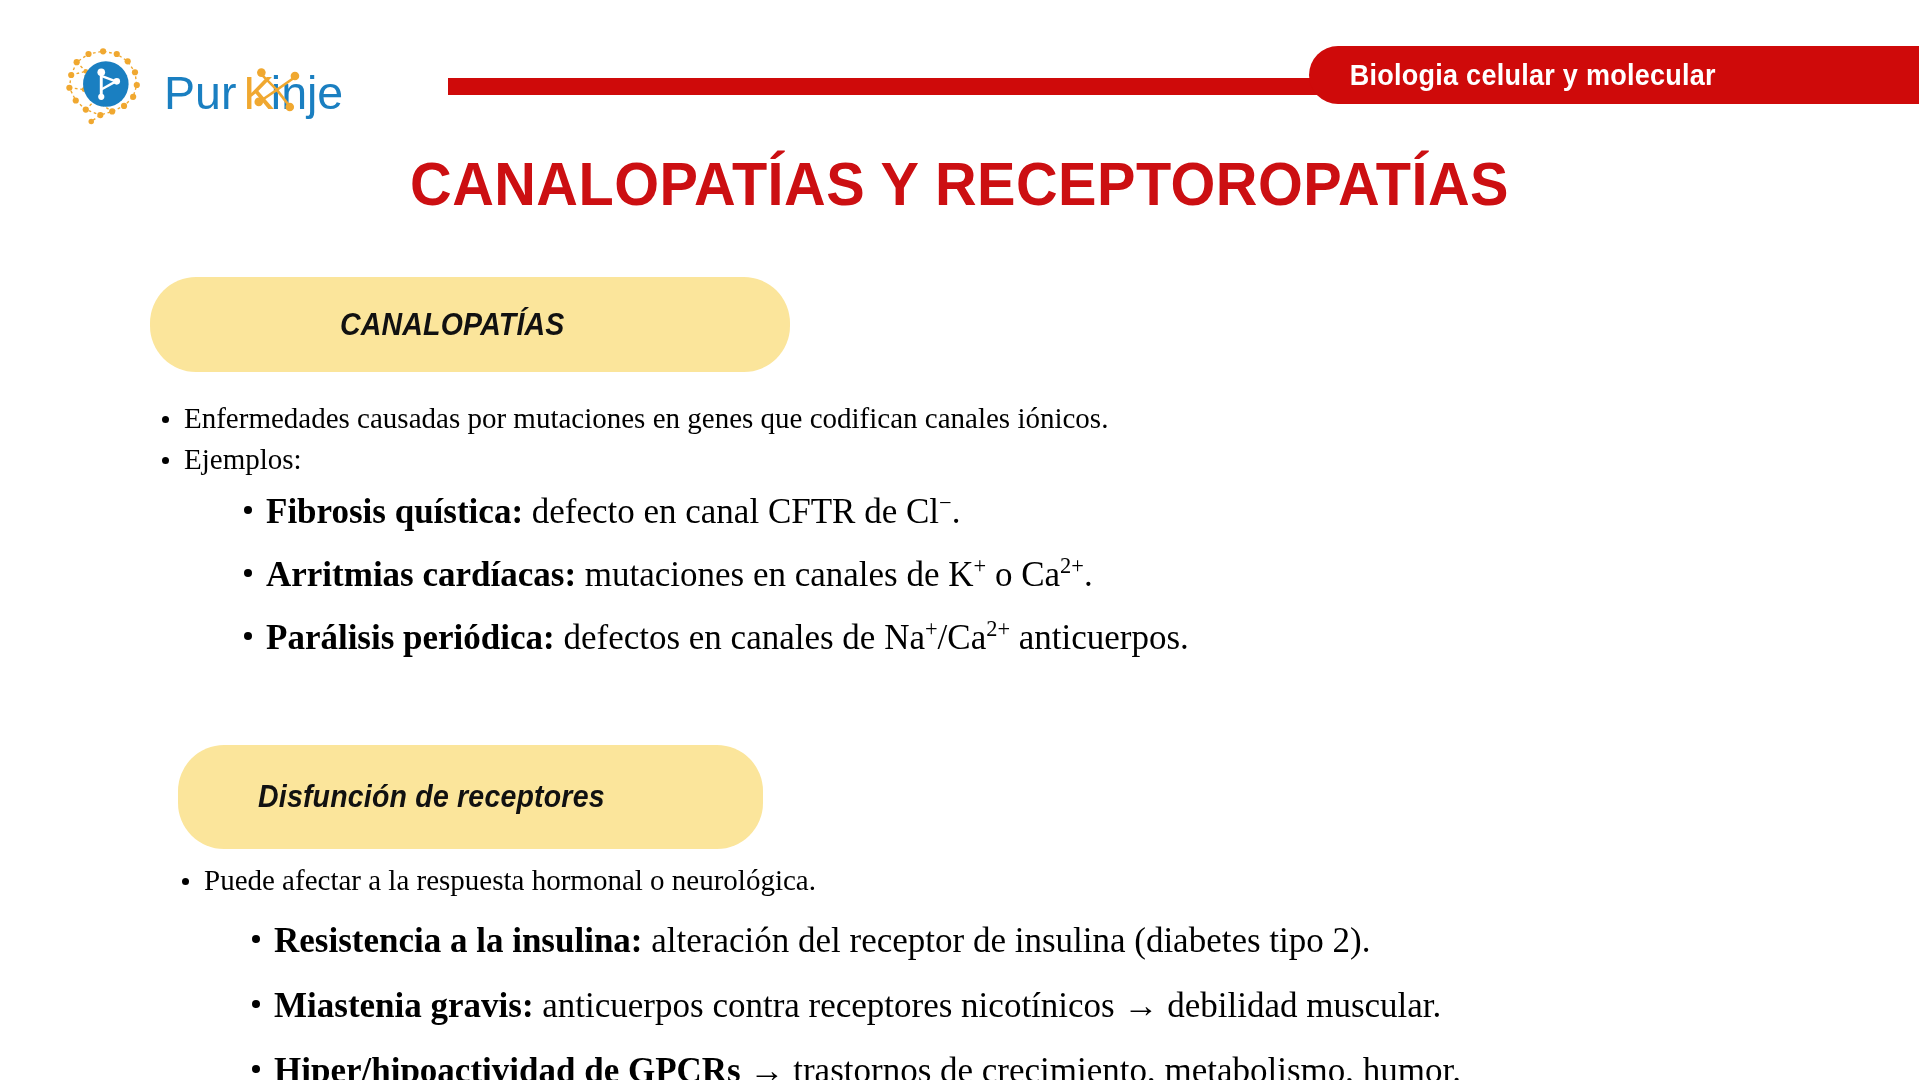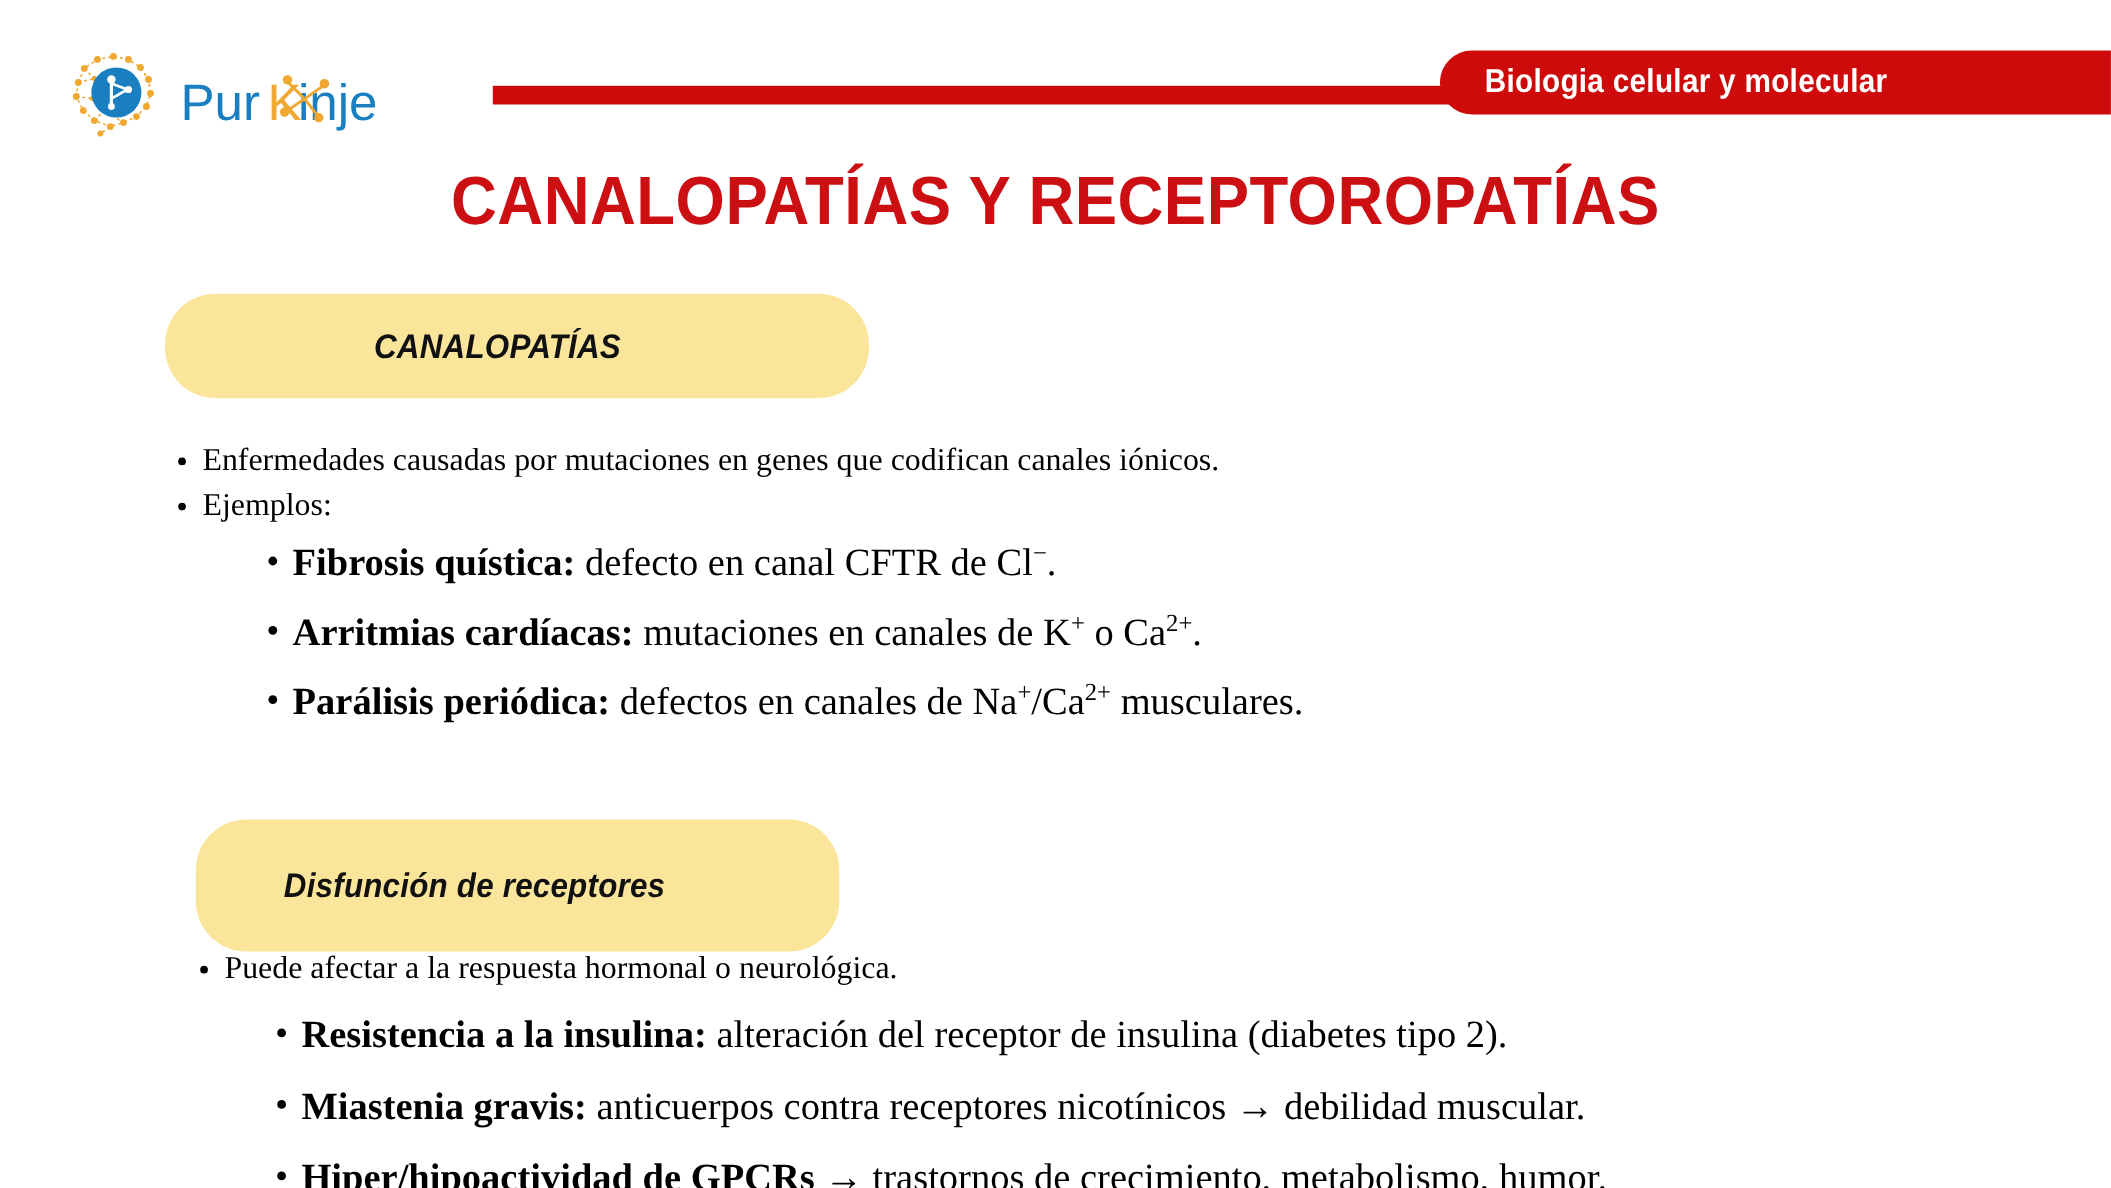--- a/index.html
+++ b/index.html
@@ -107,30 +107,30 @@
     font-style: italic;
     font-size: 31px;
     color: #111111;
     letter-spacing: 0.2px;
     transform: scaleX(0.92);
     transform-origin: left center;
     white-space: nowrap;
   }
   #pill-canalopatias {
     left: 150px;
-    top: 267px;
+    top: 277px;
     width: 640px;
     height: 95px;
     padding-left: 190px;
   }
   #pill-receptores {
     left: 178px;
     top: 745px;
     width: 585px;
-    height: 120px;
+    height: 104px;
     padding-left: 80px;
   }
 
   
   .content {
     position: absolute;
     font-size: 29px;
     line-height: 1.28;
     color: #000000;
   }
@@ -277,21 +277,21 @@
     <li>
       <span>Ejemplos:</span>
       <ul class="lvl2">
         <li>
           <span class="lead">Fibrosis quística:</span><span> defecto en canal CFTR de Cl</span><sup>−</sup><span>.</span>
         </li>
         <li>
           <span class="lead">Arritmias cardíacas:</span><span> mutaciones en canales de K</span><sup>+</sup><span> o Ca</span><sup>2+</sup><span>.</span>
         </li>
         <li>
-          <span class="lead">Parálisis periódica:</span><span> defectos en canales de Na</span><sup>+</sup><span>/Ca</span><sup>2+</sup><span> musculares.</span>
+          <span class="lead">Parálisis periódica:</span><span> defectos en canales de Na</span><sup>+</sup><span>/Ca</span><sup>2+</sup><span> anticuerpos.</span>
         </li>
       </ul>
     </li>
   </ul>
 </div>
 
 <div class="pill" id="pill-receptores">
   <span class="pill-label">Disfunción de receptores</span>
 </div>
 

